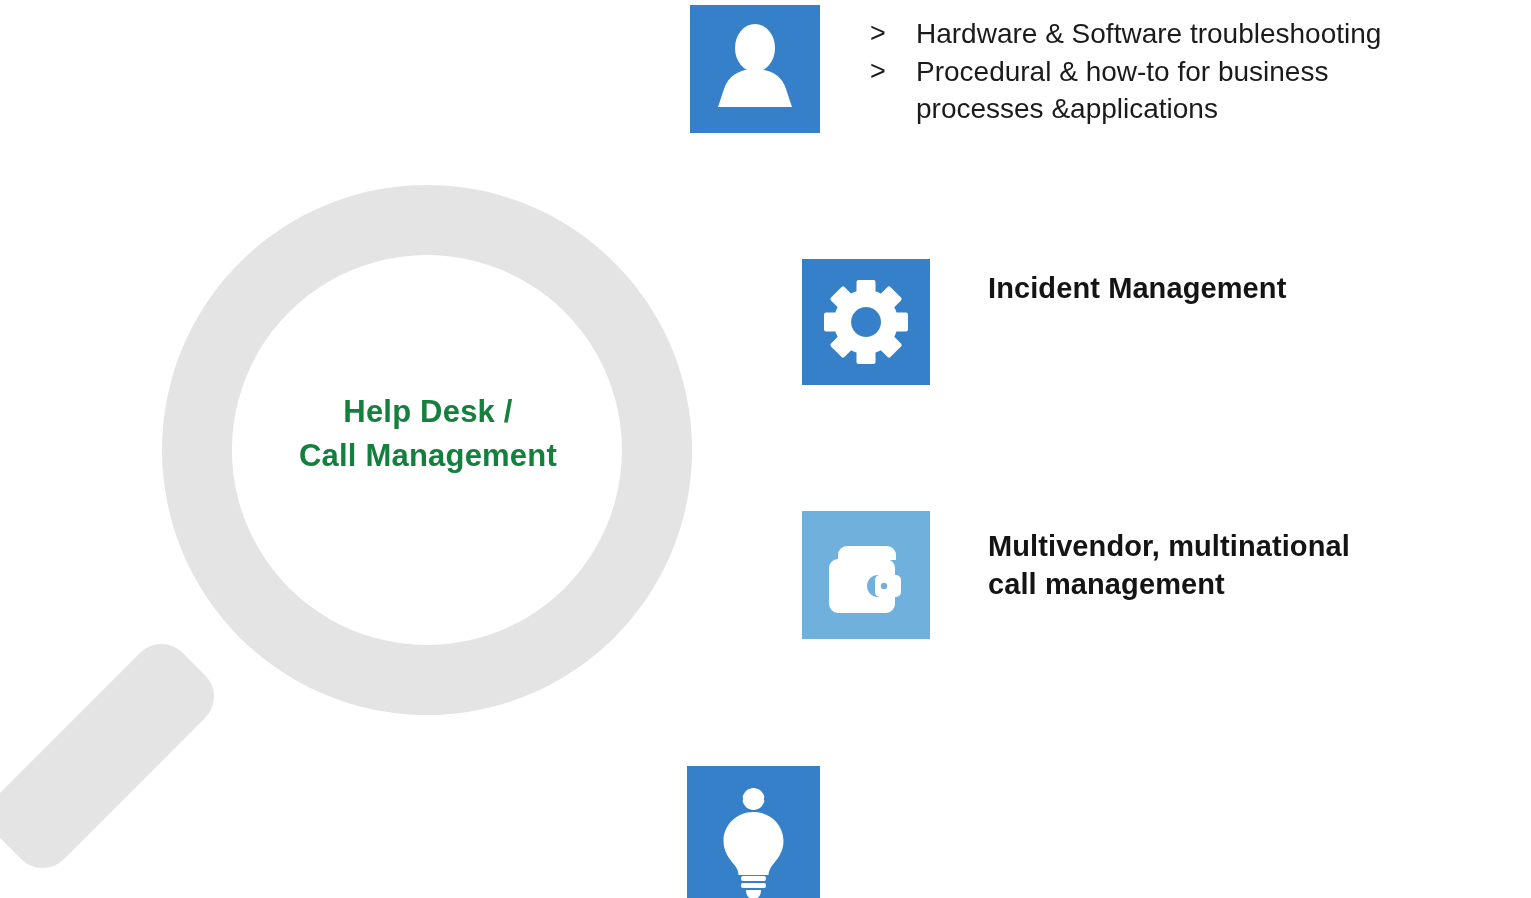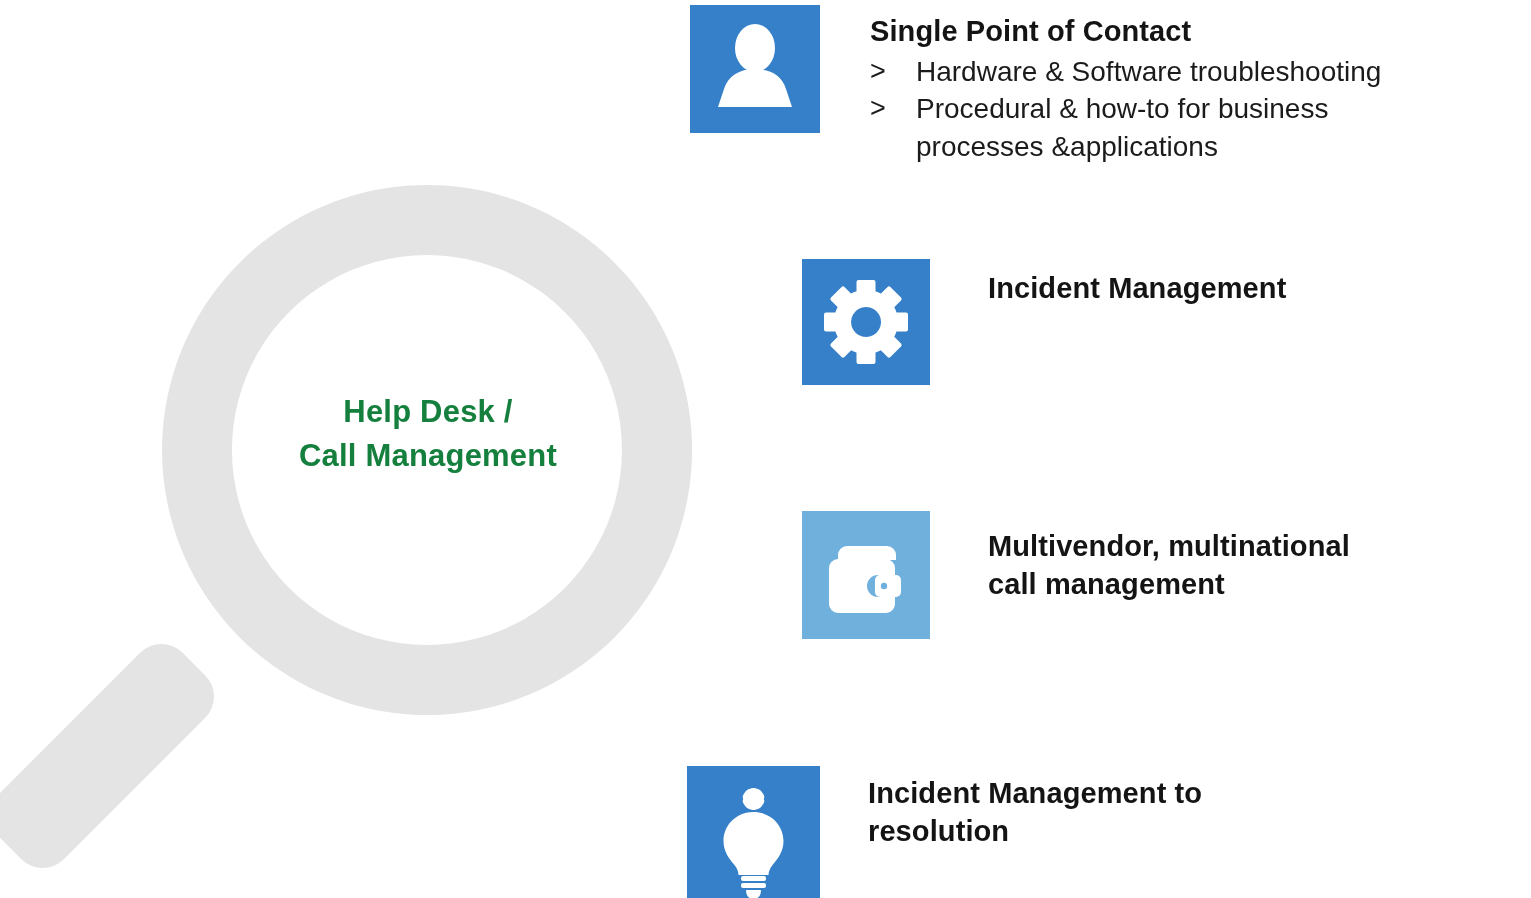--- a/index.html
+++ b/index.html
@@ -129,21 +129,20 @@
     <div class="tile">
       <svg width="130" height="128" viewBox="0 0 130 128" xmlns="http://www.w3.org/2000/svg">
         <rect x="0" y="0" width="130" height="128" fill="#3580c8"></rect>
         <g fill="#ffffff">
           <ellipse cx="65" cy="43" rx="20" ry="24"></ellipse>
           <path d="M65,64 c-16,0 -27,7 -31,20 l-6,18 h74 l-6,-18 c-4,-13 -15,-20 -31,-20 z"></path>
         </g>
       </svg>
     </div>
     <div class="row-text">
-      <div class="row-title">Single Point of Contact</div>
       <div class="bullets">
         <div class="bullet">
           <span class="bullet-marker">&gt;</span>
           <span class="bullet-text">Hardware &amp; Software troubleshooting</span>
         </div>
         <div class="bullet">
           <span class="bullet-marker">&gt;</span>
           <span class="bullet-text">Procedural &amp; how-to for business
 processes &amp;applications</span>
         </div>
@@ -203,19 +202,15 @@
           <rect x="62" y="22" width="9" height="22" rx="4" transform="rotate(35 66.5 33)"></rect>
           <rect x="62" y="22" width="9" height="22" rx="4" transform="rotate(-68 66.5 33)"></rect>
           <rect x="62" y="22" width="9" height="22" rx="4" transform="rotate(68 66.5 33)"></rect>
           <path d="M66.5,46 c-17,0 -30,13 -30,29 c0,11 6,18 11,24 c3,4 4,7 4,10 h30 c0,-3 1,-6 4,-10 c5,-6 11,-13 11,-24 c0,-16 -13,-29 -30,-29 z"></path>
           <rect x="54" y="110" width="25" height="5" rx="2"></rect>
           <rect x="54" y="117" width="25" height="5" rx="2"></rect>
           <path d="M59,124 h15 c0,6 -3,9 -7.5,9 c-4.5,0 -7.5,-3 -7.5,-9 z"></path>
         </g>
       </svg>
     </div>
-    <div class="row-text">
-      <div class="row-title plain">Incident Management to
-resolution</div>
-    </div>
   </div>
 
 </div>
 
 </body></html>

